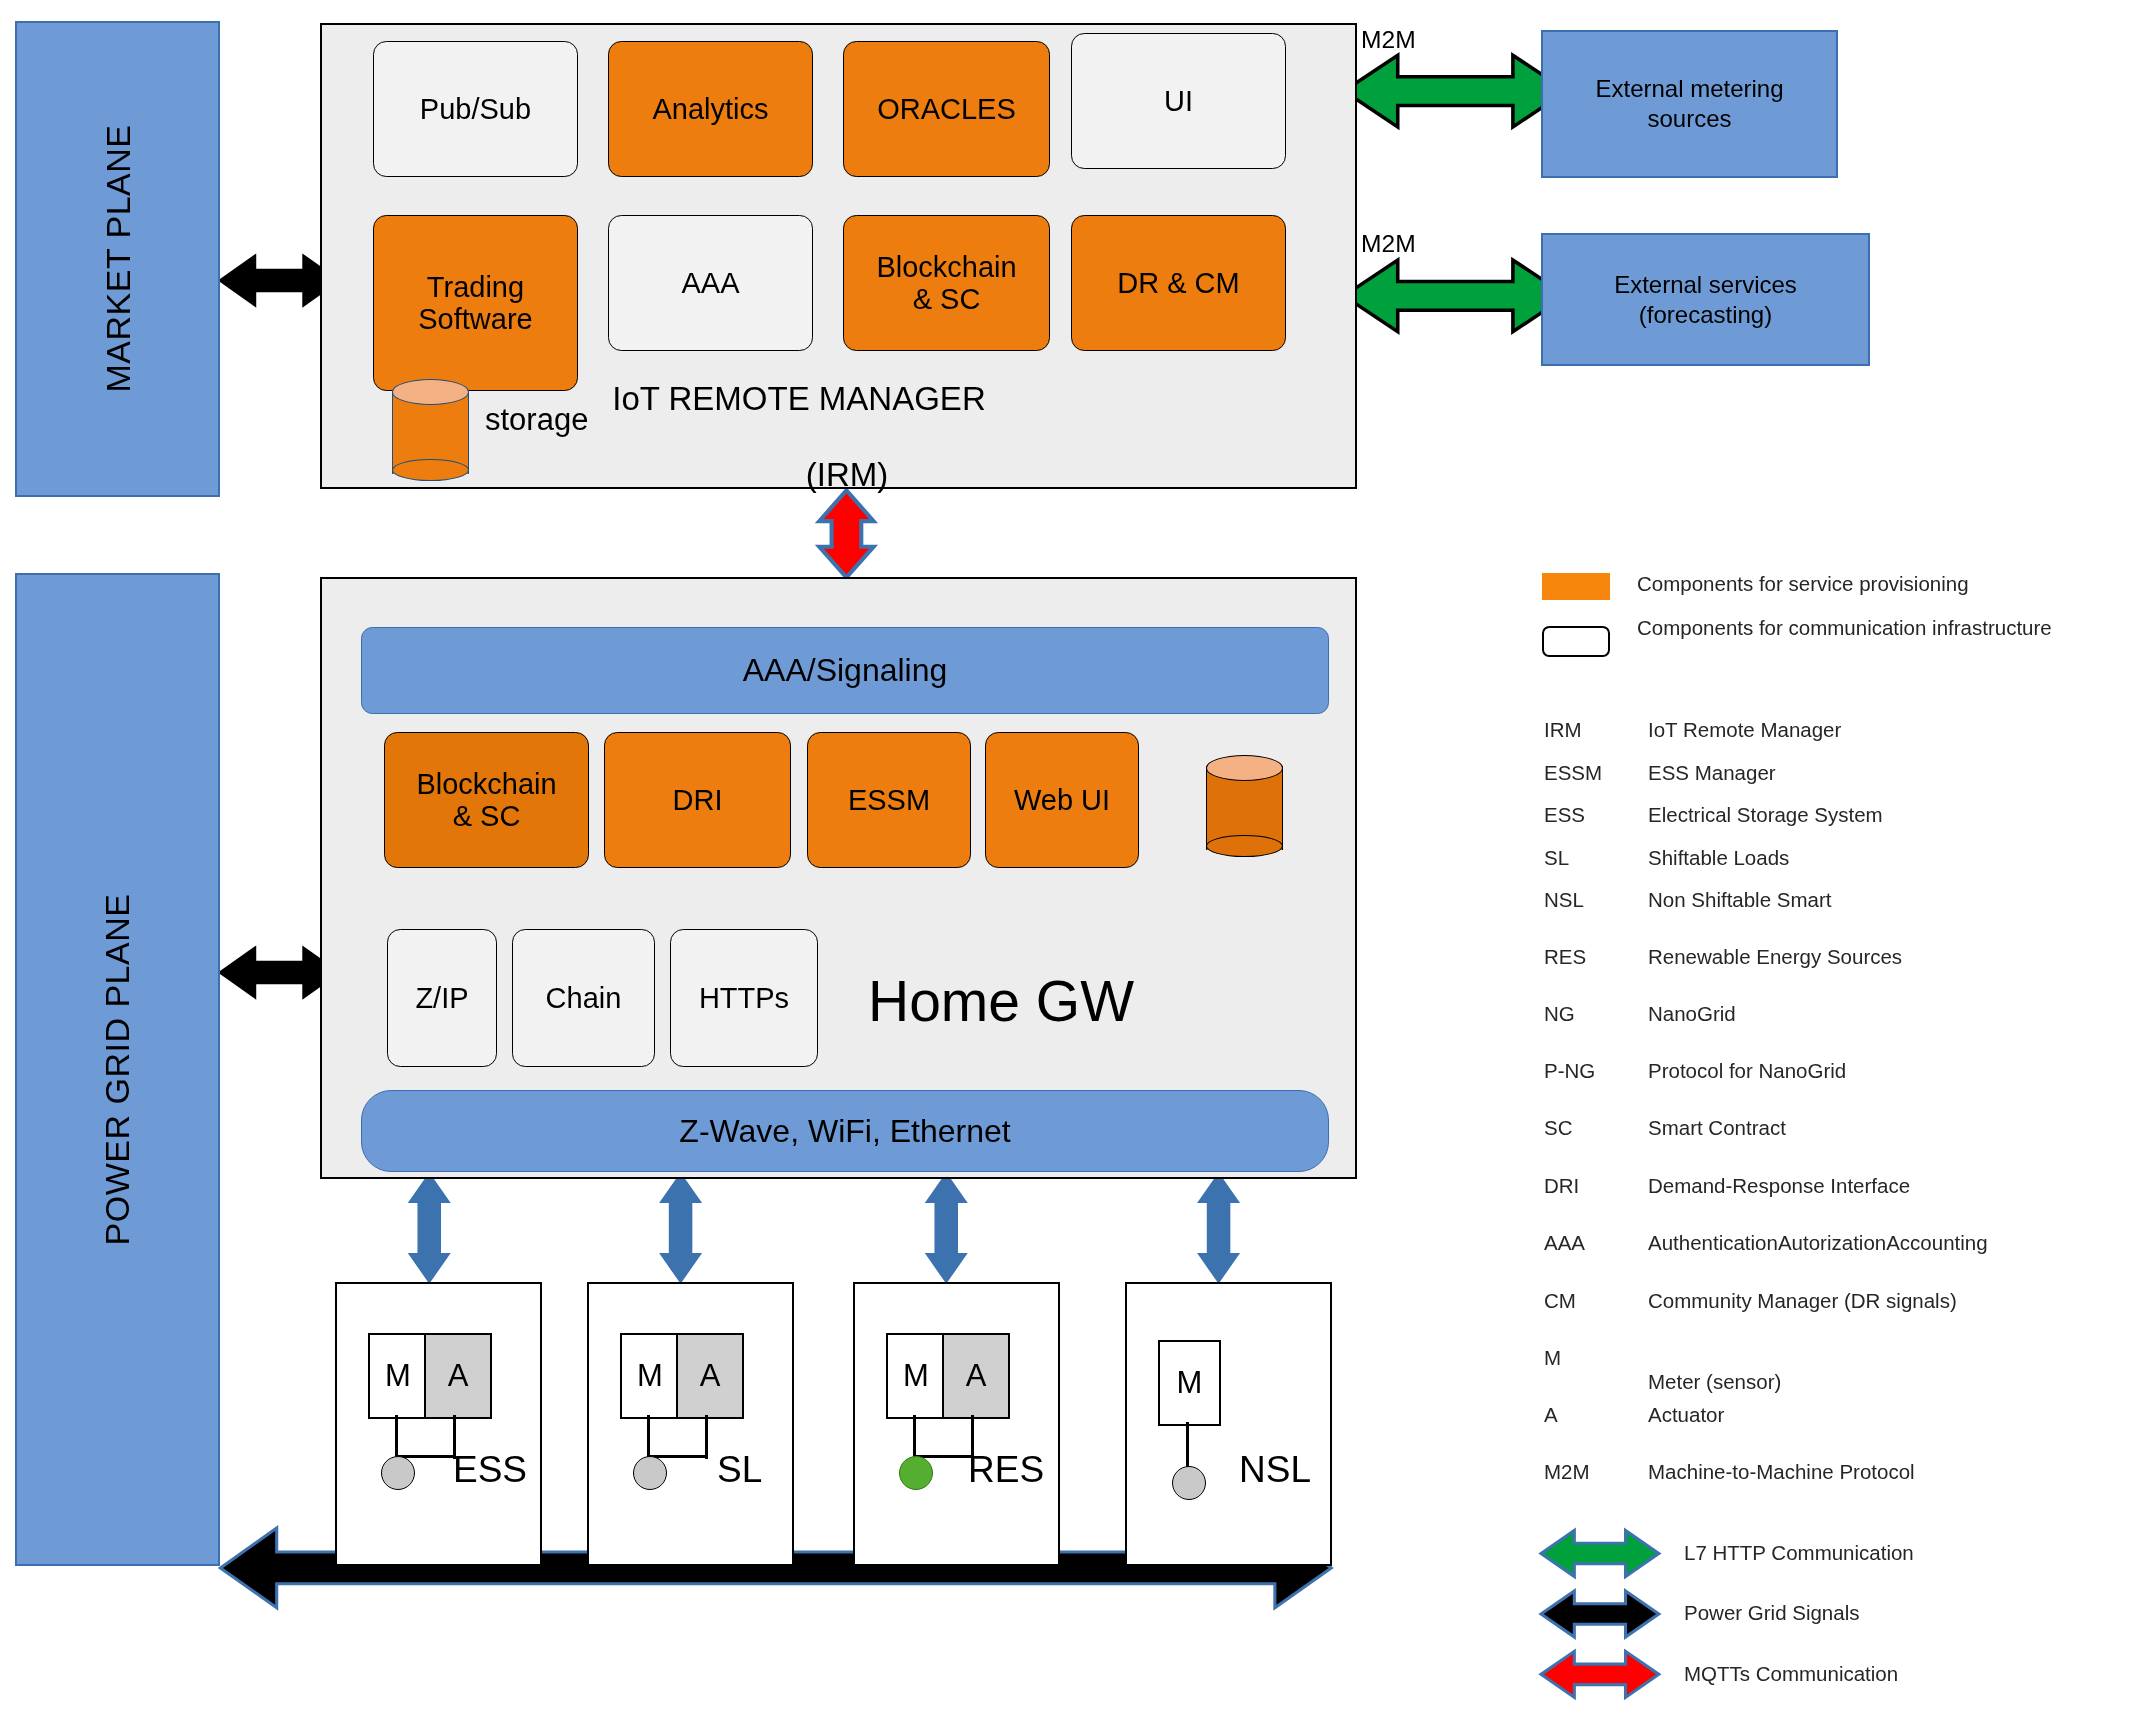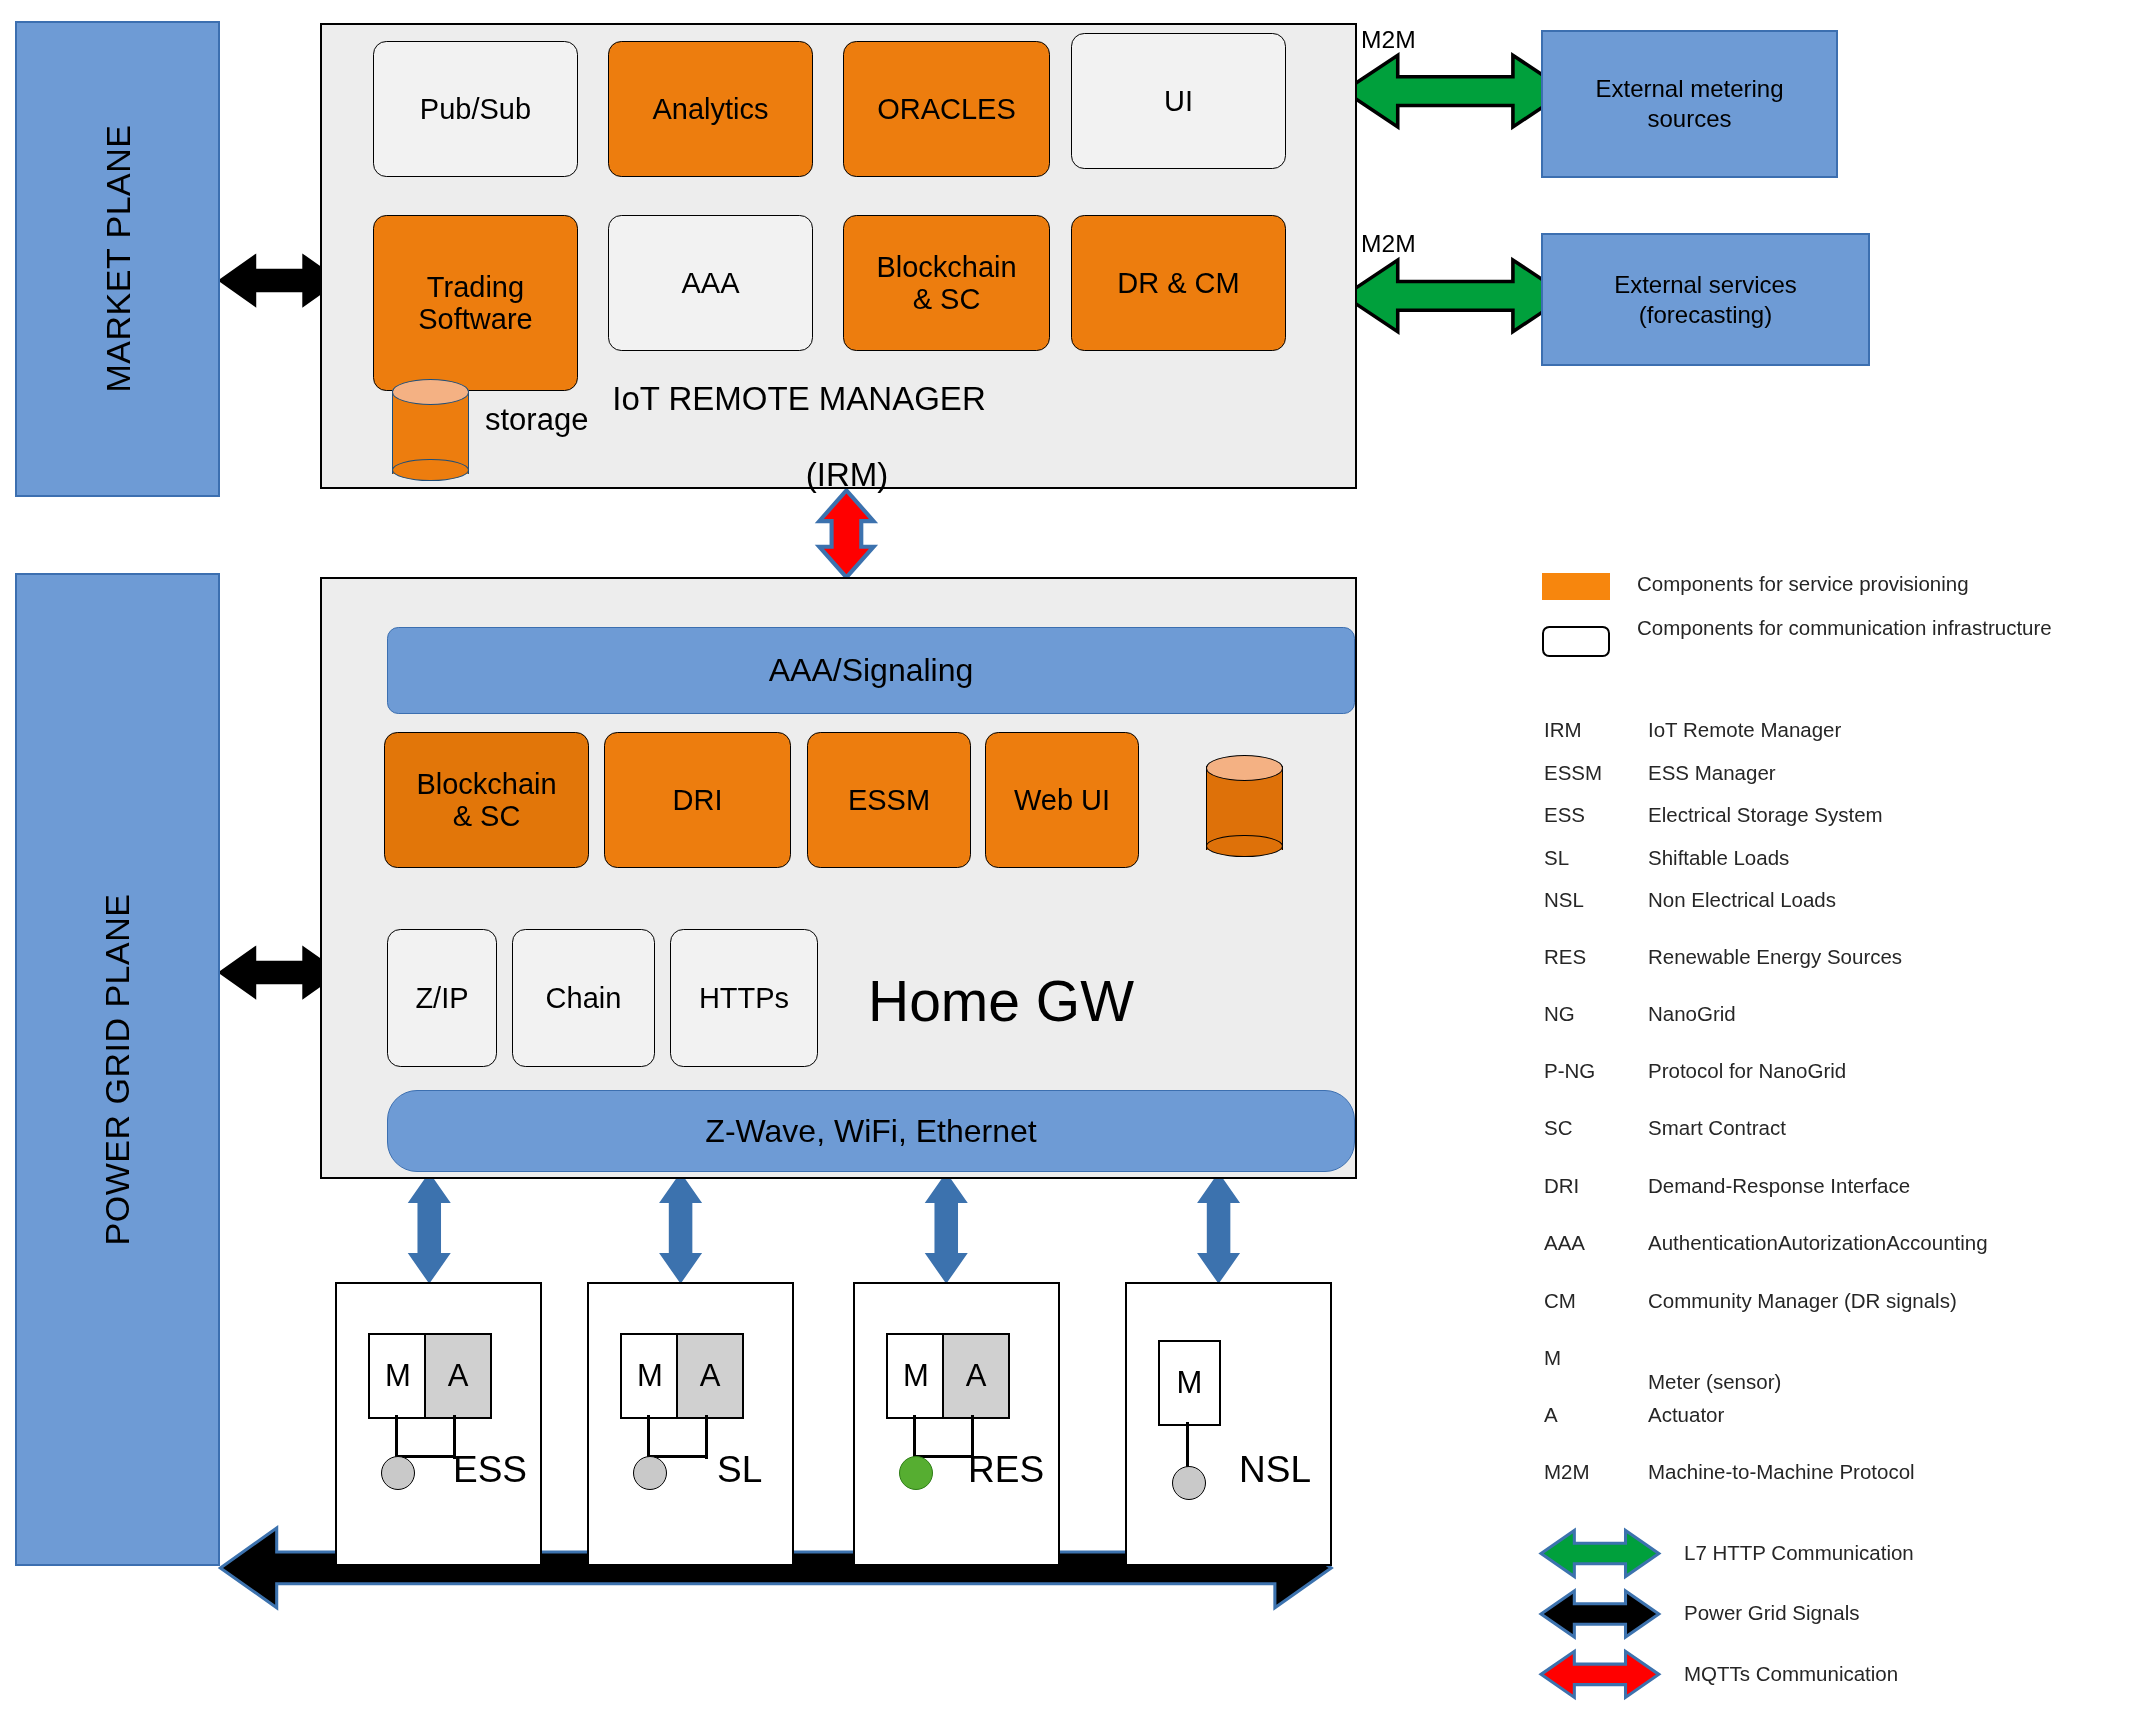--- a/index.html
+++ b/index.html
@@ -46,21 +46,21 @@
   .pill.white{background:#F2F2F2;}
   .pill.orange{background:#ED7D0E;}
   .pill.orange-dark{background:#E27609;}
 
   
   .bluebar{
     background:#6E9BD5;
     border:1.5px solid #3C6FB0;
     border-radius:11.3px;
     display:flex;align-items:center;justify-content:center;
-    font-size:32px;color:#000;margin-left:26px;
+    font-size:32px;color:#000;
   }
 
   
   .extbox{
     background:#6E9BD5;
     border:2px solid #3C6FB0;
     display:flex;align-items:center;justify-content:center;
     text-align:center;
     font-size:24px;color:#000;line-height:1.25;
   }
@@ -316,21 +316,21 @@
   <div class="abs lg-abbr" style="left:1544px;top:761px;">ESSM</div>
   <div class="abs lg-def" style="left:1648px;top:761px;">ESS Manager</div>
 
   <div class="abs lg-abbr" style="left:1544px;top:803px;">ESS</div>
   <div class="abs lg-def" style="left:1648px;top:803px;">Electrical Storage System</div>
 
   <div class="abs lg-abbr" style="left:1544px;top:846px;">SL</div>
   <div class="abs lg-def" style="left:1648px;top:846px;">Shiftable Loads</div>
 
   <div class="abs lg-abbr" style="left:1544px;top:888px;">NSL</div>
-  <div class="abs lg-def" style="left:1648px;top:888px;">Non Electrical Loads</div>
+  <div class="abs lg-def" style="left:1648px;top:888px;">Non Shiftable Smart</div>
 
   <div class="abs lg-abbr" style="left:1544px;top:945px;">RES</div>
   <div class="abs lg-def" style="left:1648px;top:945px;">Renewable Energy Sources</div>
 
   <div class="abs lg-abbr" style="left:1544px;top:1002px;">NG</div>
   <div class="abs lg-def" style="left:1648px;top:1002px;">NanoGrid</div>
 
   <div class="abs lg-abbr" style="left:1544px;top:1059px;">P-NG</div>
   <div class="abs lg-def" style="left:1648px;top:1059px;">Protocol for NanoGrid</div>
 

